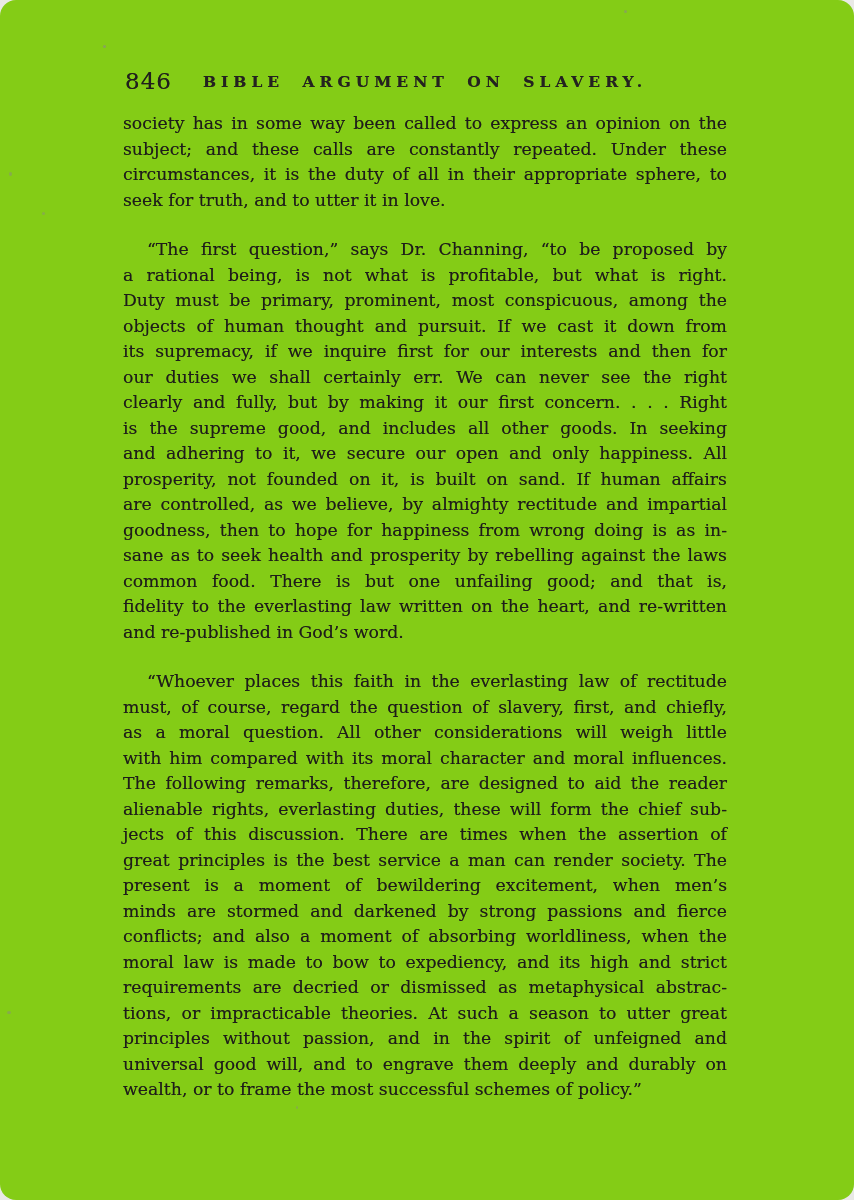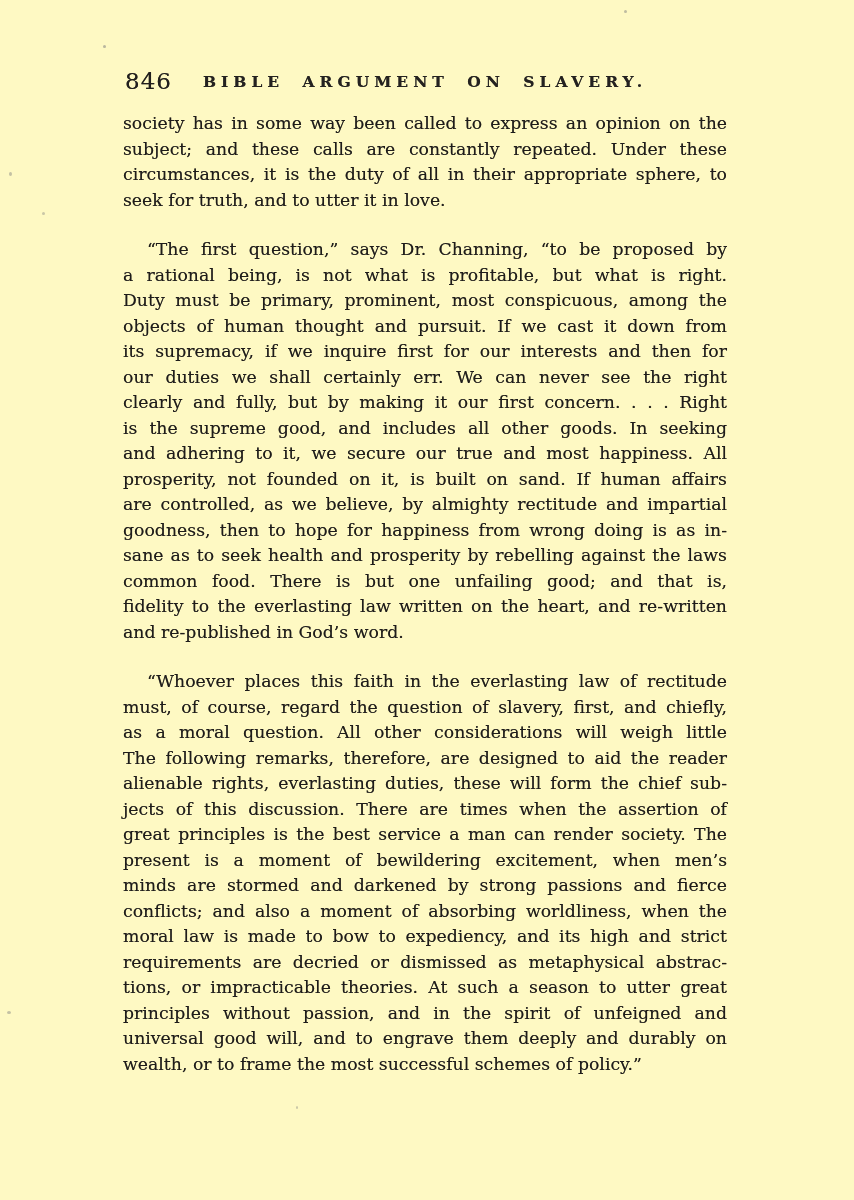--- a/index.html
+++ b/index.html
@@ -5,24 +5,25 @@
   html, body {
     margin: 0;
     padding: 0;
     background: #e9e9e6;
   }
   .page {
     position: relative;
     width: 854px;
     height: 1200px;
     margin: 0 auto;
-    background: #fef9c3;
+    background: #84cc16;
     overflow: hidden;
     font-family: "DejaVu Serif", "Liberation Serif", serif;
     color: #1e1c1a;
+    border-radius: 16px;
   }
   .running-head {
     position: absolute;
     top: 66px;
     left: 123px;
     width: 604px;
     height: 34px;
   }
   .page-number {
     position: absolute;
@@ -104,33 +105,34 @@
       </div>
       <div class="paragraph indent">
         <div class="line first">“The first question,” says Dr. Channing, “to be proposed by</div>
         <div class="line">a rational being, is not what is profitable, but what is right.</div>
         <div class="line">Duty must be primary, prominent, most conspicuous, among the</div>
         <div class="line">objects of human thought and pursuit.  If we cast it down from</div>
         <div class="line">its supremacy, if we inquire first for our interests and then for</div>
         <div class="line">our duties we shall certainly err.  We can never see the right</div>
         <div class="line">clearly and fully, but by making it our first concern. . . . Right</div>
         <div class="line">is the supreme good, and includes all other goods.  In seeking</div>
-        <div class="line">and adhering to it, we secure our true and most happiness.  All</div>
+        <div class="line">and adhering to it, we secure our open and only happiness.  All</div>
         <div class="line">prosperity, not founded on it, is built on sand.  If human affairs</div>
         <div class="line">are controlled, as we believe, by almighty rectitude and impartial</div>
         <div class="line">goodness, then to hope for happiness from wrong doing is as in-</div>
         <div class="line">sane as to seek health and prosperity by rebelling against the laws</div>
         <div class="line">common food.  There is but one unfailing good; and that is,</div>
         <div class="line">fidelity to the everlasting law written on the heart, and re-written</div>
         <div class="line last">and re-published in God’s word.</div>
       </div>
       <div class="paragraph indent">
         <div class="line first">“Whoever places this faith in the everlasting law of rectitude</div>
         <div class="line">must, of course, regard the question of slavery, first, and chiefly,</div>
         <div class="line">as a moral question.  All other considerations will weigh little</div>
+        <div class="line">with him compared with its moral character and moral influences.</div>
         <div class="line">The following remarks, therefore, are designed to aid the reader</div>
         <div class="line">alienable rights, everlasting duties, these will form the chief sub-</div>
         <div class="line">jects of this discussion.  There are times when the assertion of</div>
         <div class="line">great principles is the best service a man can render society.  The</div>
         <div class="line">present is a moment of bewildering excitement, when men’s</div>
         <div class="line">minds are stormed and darkened by strong passions and fierce</div>
         <div class="line">conflicts; and also a moment of absorbing worldliness, when the</div>
         <div class="line">moral law is made to bow to expediency, and its high and strict</div>
         <div class="line">requirements are decried or dismissed as metaphysical abstrac-</div>
         <div class="line">tions, or impracticable theories.  At such a season to utter great</div>

